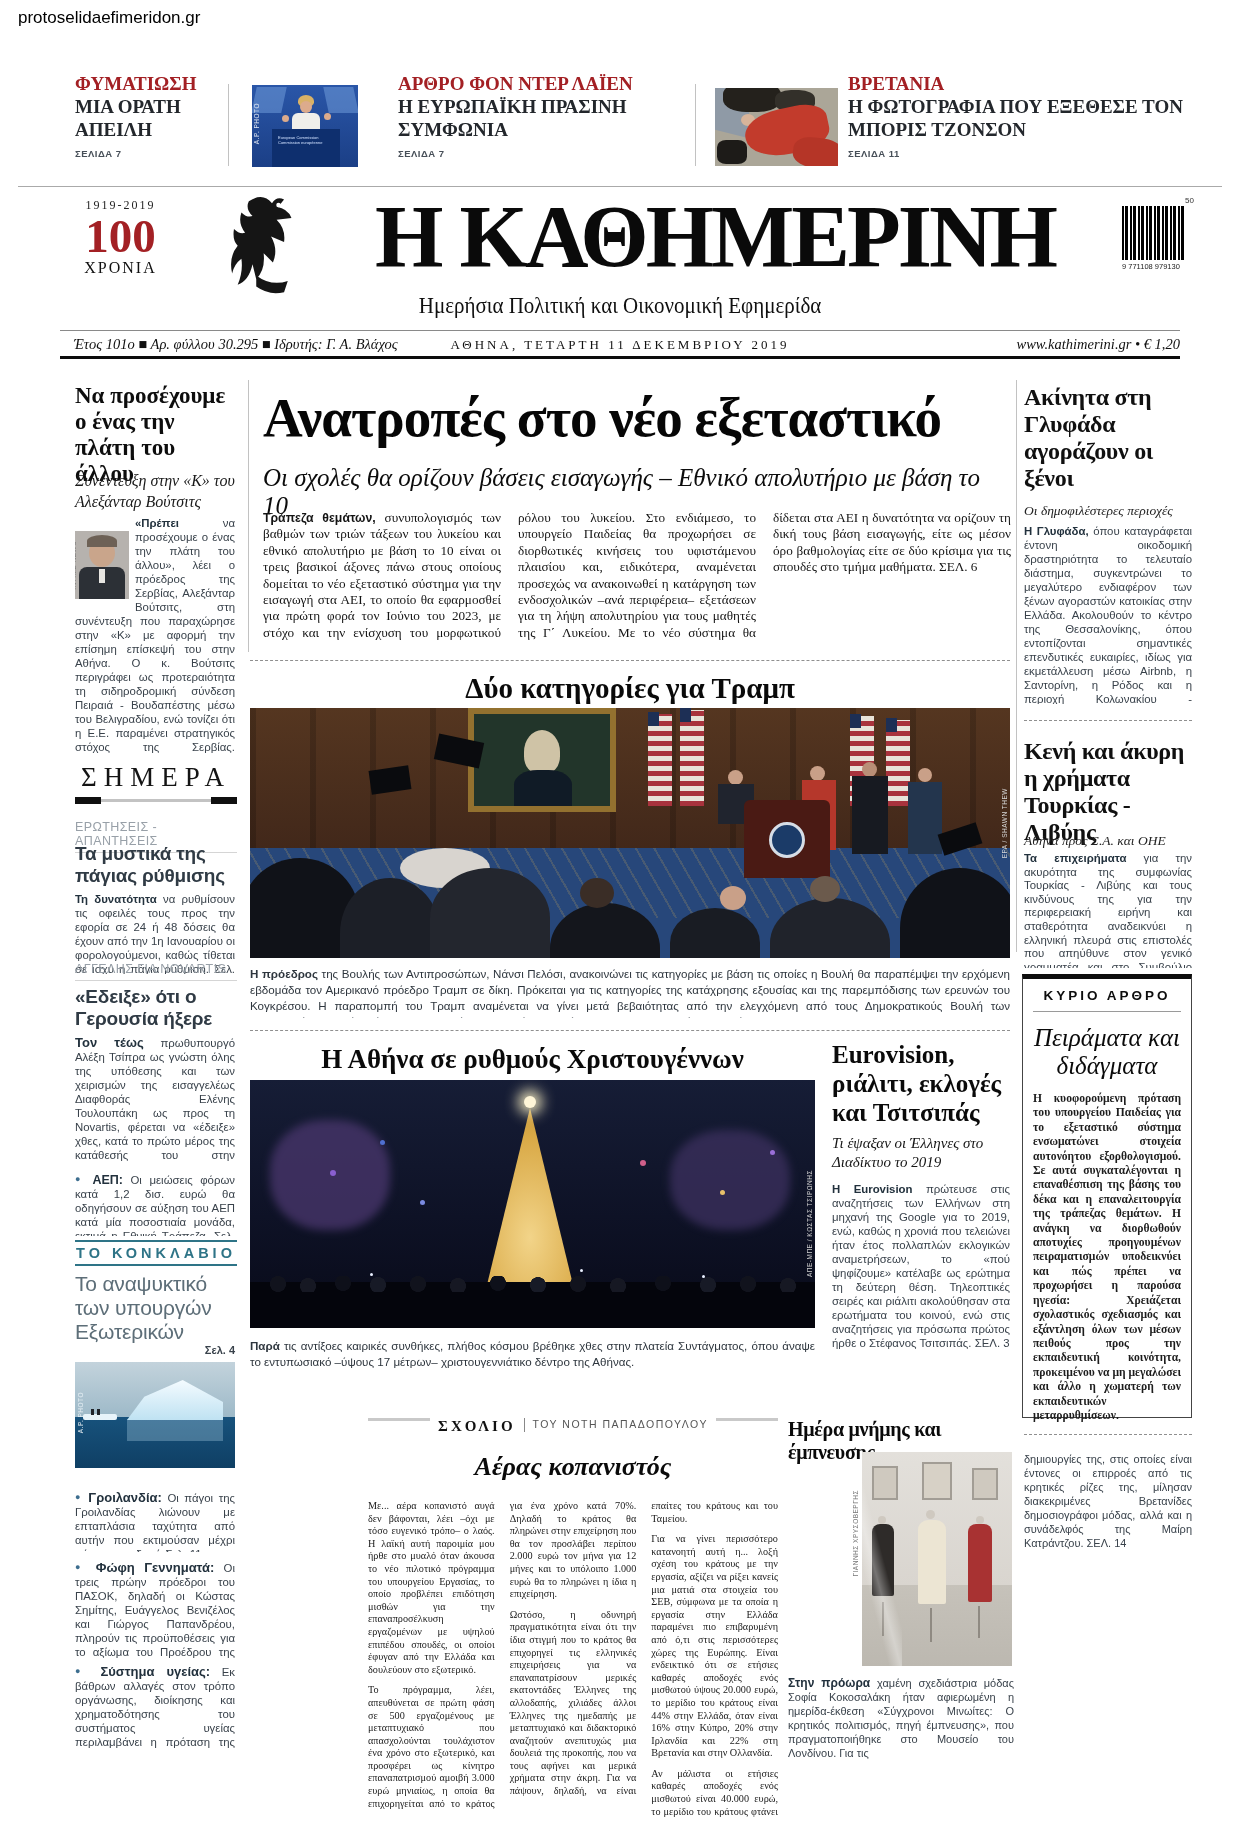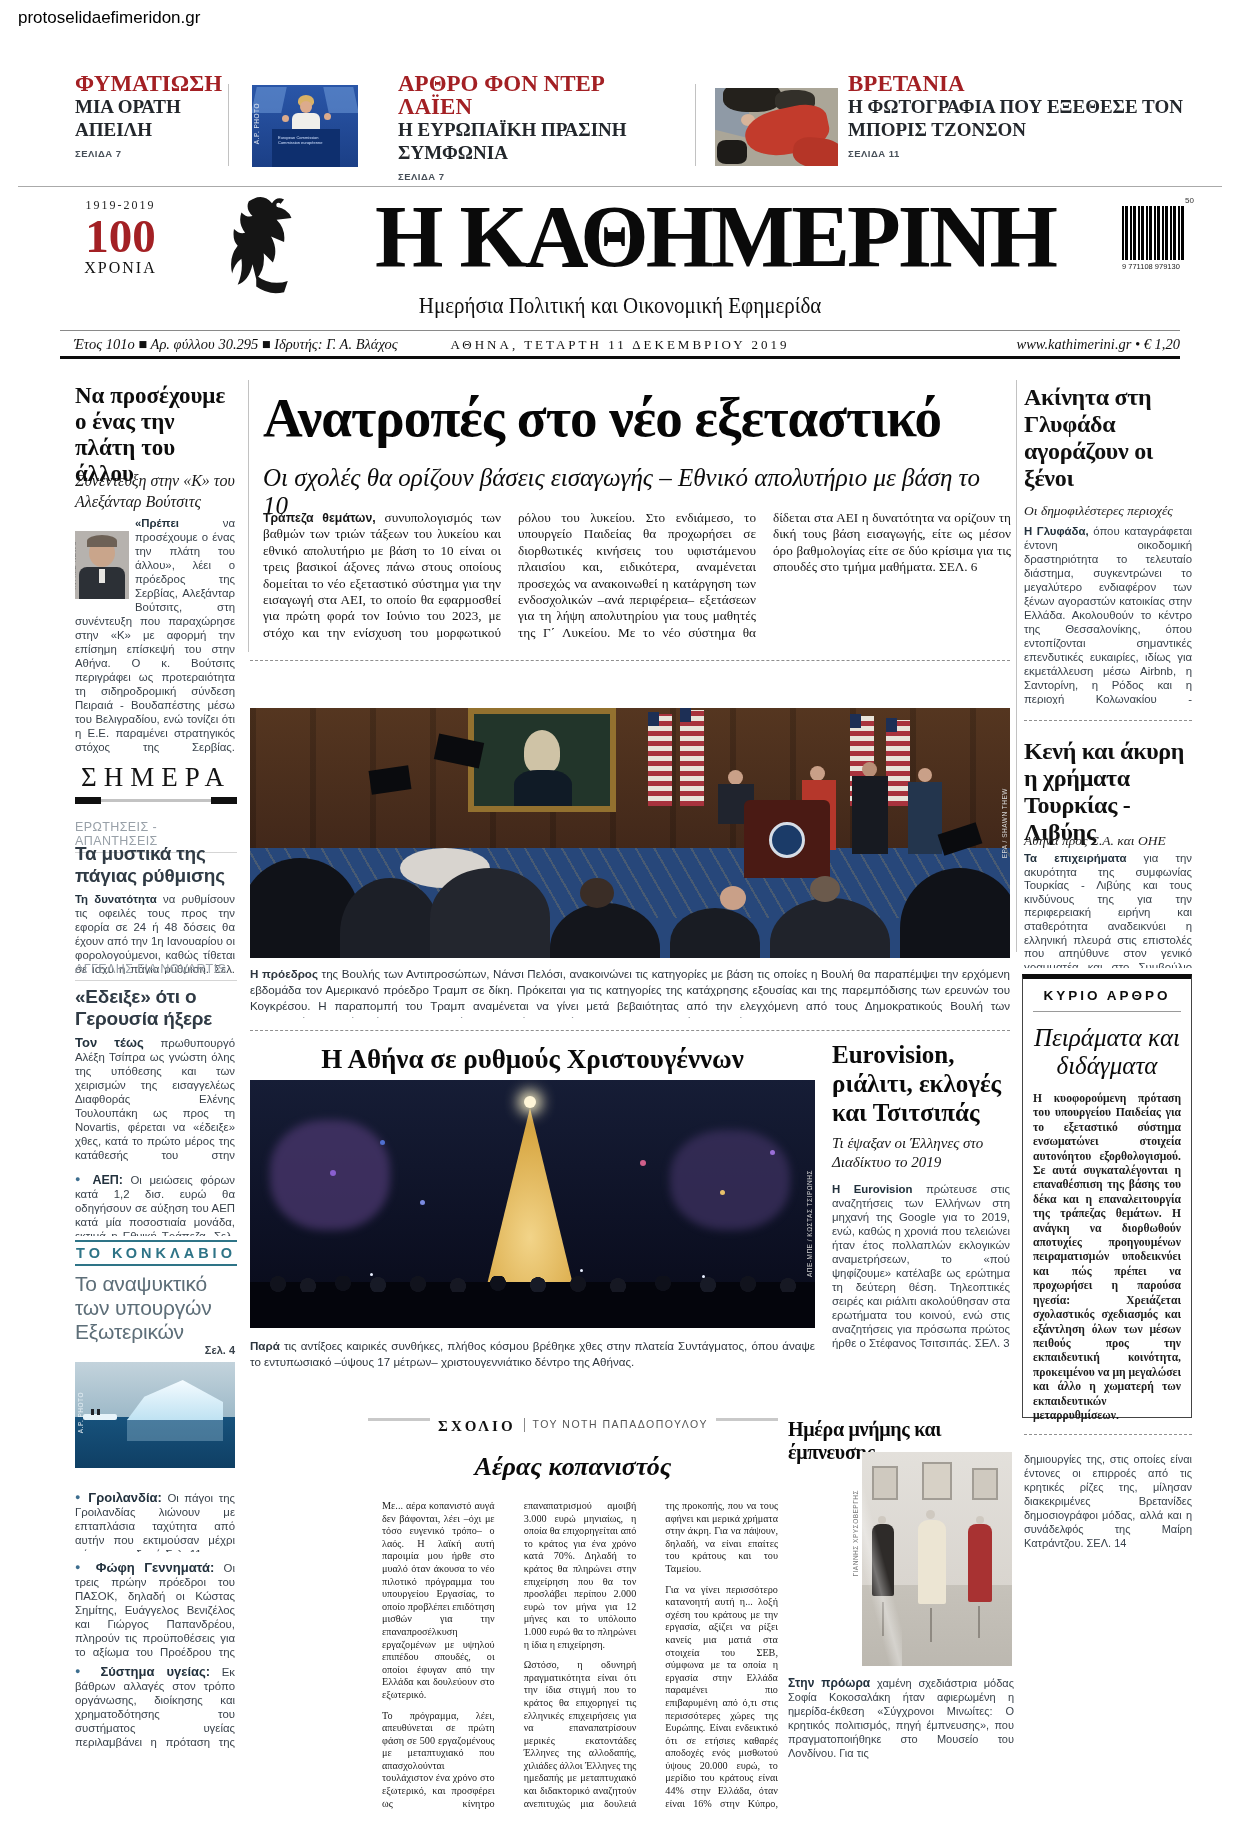--- a/index.html
+++ b/index.html
@@ -12,32 +12,32 @@
   .just{text-align:justify}
   .hide{overflow:hidden}
   .center{text-align:center}
   .red{color:#a32024}
   .vline{width:1px;background:#c2c2c2}
   .hline{height:1px;background:#aaa}
   .dashed{border-top:1px dashed #8f8f8f;height:0}
   .credit-v{position:absolute;writing-mode:vertical-rl;transform:rotate(180deg);
             font-family:"Liberation Sans",sans-serif;font-size:6.5px;color:#777;letter-spacing:.5px;white-space:nowrap}
   .photo{position:absolute;overflow:hidden;background:#999}
-  .kicker-red{font-weight:bold;font-size:23px;line-height:23px;color:#a32024}
+  .kicker-red{font-weight:bold;font-size:19px;line-height:23px;color:#a32024}
   .teaser-title{font-weight:bold;font-size:19px;line-height:23px;color:#23272c}
   .teaser-page{font-family:"Liberation Sans",sans-serif;font-weight:bold;font-size:9.5px;color:#474f58;letter-spacing:.5px;margin-top:7px}
   .sb-kicker{font-family:"Liberation Sans",sans-serif;font-size:12.5px;color:#98a0a8;letter-spacing:.4px;
              border-bottom:1px solid #d5d5d5;padding-bottom:4px}
   .sb-title{font-family:"Liberation Sans",sans-serif;font-weight:bold;font-size:19px;line-height:22px;color:#303b45;letter-spacing:-.2px}
   .sb-body{font-family:"Liberation Sans",sans-serif;font-size:11.4px;line-height:14px;color:#39424b;text-align:justify}
   .sb-body b{color:#22313d}
   .dot{color:#3d6e8f;font-size:9px;vertical-align:2px}
   .story-title-r{font-weight:bold;font-size:24px;line-height:27px;color:#101010;letter-spacing:-.3px}
   .story-sub-r{font-style:italic;font-size:13.5px;color:#222;margin-top:9px}
-  p{margin:0 0 8px 14px}
+  p{margin:0 0 8px 0}
 </style>
 </head>
 <body>
 
 <div id="page">
 
   <div class="abs sans" style="left:18px;top:8px;font-size:17px;color:#000000">protoselidaefimeridon.gr</div>
 
   <div class="abs" style="left:75px;top:72px;width:150px">
     <div class="kicker-red">ΦΥΜΑΤΙΩΣΗ</div>
@@ -178,20 +178,21 @@
 
   <div class="abs serif" style="left:263px;top:388px;width:745px;font-weight:bold;font-size:55px;line-height:60px;letter-spacing:-1px;color:#060606">Ανατροπές στο νέο εξεταστικό</div>
   <div class="abs serif" style="left:263px;top:464px;width:745px;font-style:italic;font-size:25px;color:#0c0c0c">Οι σχολές θα ορίζουν βάσεις εισαγωγής – Εθνικό απολυτήριο με βάση το 10</div>
   <div class="abs serif just hide" style="left:263px;top:510px;width:748px;height:138px;column-count:3;column-gap:17px;column-fill:auto;
        font-size:13.2px;line-height:16.4px;color:#141414">
     <b style="font-family:'Liberation Sans',sans-serif;font-size:12.3px">Τράπεζα θεμάτων,</b><span> συνυπολογισμός των βαθμών των τριών τάξεων του λυκείου και εθνικό απολυτήριο με βάση το 10 είναι οι τρεις βασικοί άξονες πάνω στους οποίους δομείται το νέο εξεταστικό σύστημα για την εισαγωγή στα ΑΕΙ, το οποίο θα εφαρμοσθεί για πρώτη φορά τον Ιούνιο του 2023, με στόχο και την ενίσχυση του μορφωτικού ρόλου του λυκείου. Στο ενδιάμεσο, το υπουργείο Παιδείας θα προχωρήσει σε διορθωτικές κινήσεις του υφιστάμενου πλαισίου και, ειδικότερα, αναμένεται προσεχώς να ανακοινωθεί η κατάργηση των ενδοσχολικών –ανά περιφέρεια– εξετάσεων για τη λήψη απολυτηρίου για τους μαθητές της Γ΄ Λυκείου. Με το νέο σύστημα θα δίδεται στα ΑΕΙ η δυνατότητα να ορίζουν τη δική τους βάση εισαγωγής, είτε ως μέσον όρο βαθμολογίας είτε σε δύο κρίσιμα για τις σπουδές στο τμήμα μαθήματα. ΣΕΛ. 6</span>
   </div>
 
   <div class="abs dashed" style="left:250px;top:660px;width:760px"></div>
 
+  <div class="abs serif center" style="left:250px;top:672px;width:760px;font-weight:bold;font-size:29px;color:#0a0a0a">Δύο κατηγορίες για Τραμπ</div>
 
   <div class="photo" style="left:250px;top:708px;width:760px;height:250px;background:linear-gradient(180deg,#553620 0%,#42281a 55%,#2c1c12 100%)">
     <div style="position:absolute;inset:0;background:repeating-linear-gradient(90deg,rgba(0,0,0,.18) 0 6px,transparent 6px 60px)"></div>
     <div style="position:absolute;left:218px;top:0;width:148px;height:104px;background:#22352a;border:6px solid #93712f">
       <div style="position:absolute;left:50px;top:16px;width:36px;height:44px;background:#cfc3a6;border-radius:50% 50% 40% 40%"></div>
       <div style="position:absolute;left:40px;top:56px;width:58px;height:36px;background:#101b26;border-radius:40% 40% 0 0"></div>
     </div>
     <div style="position:absolute;left:398px;top:6px;width:24px;height:92px;background:repeating-linear-gradient(0deg,#a8333d 0 5px,#e8e4da 5px 10px)"></div>
     <div style="position:absolute;left:430px;top:2px;width:24px;height:96px;background:repeating-linear-gradient(0deg,#a8333d 0 5px,#e8e4da 5px 10px)"></div>
     <div style="position:absolute;left:600px;top:8px;width:24px;height:90px;background:repeating-linear-gradient(0deg,#a8333d 0 5px,#e8e4da 5px 10px)"></div>

